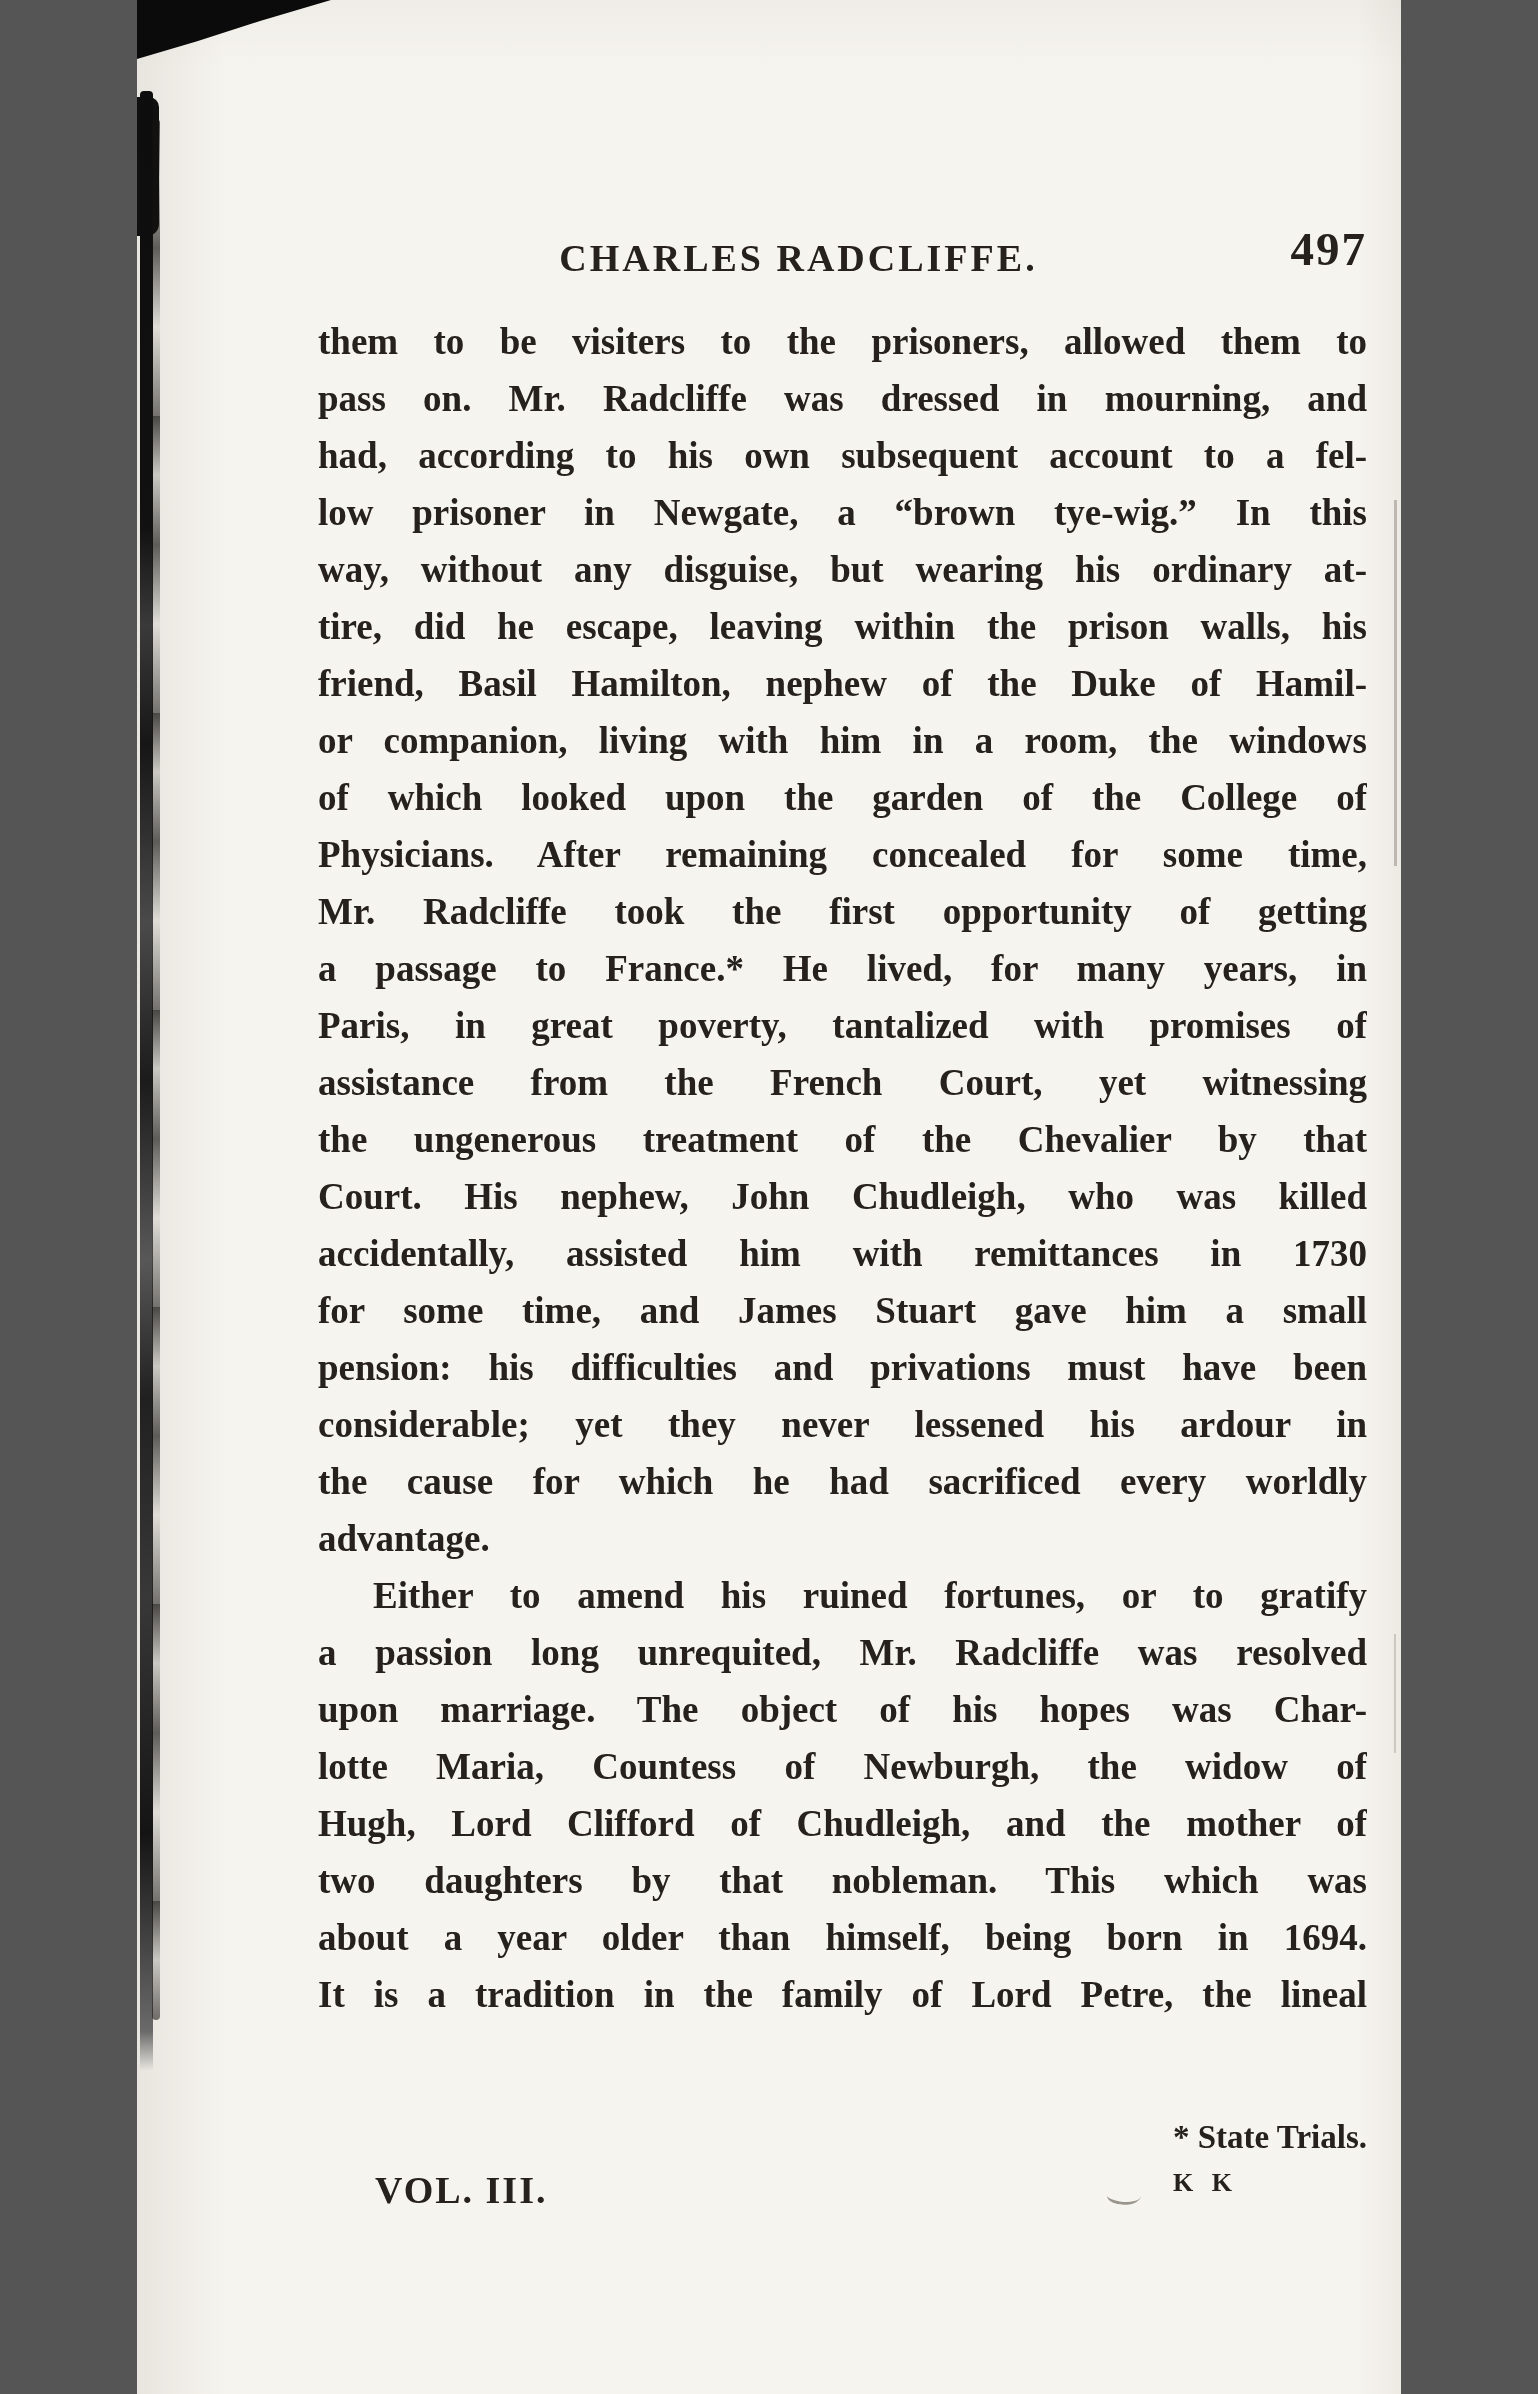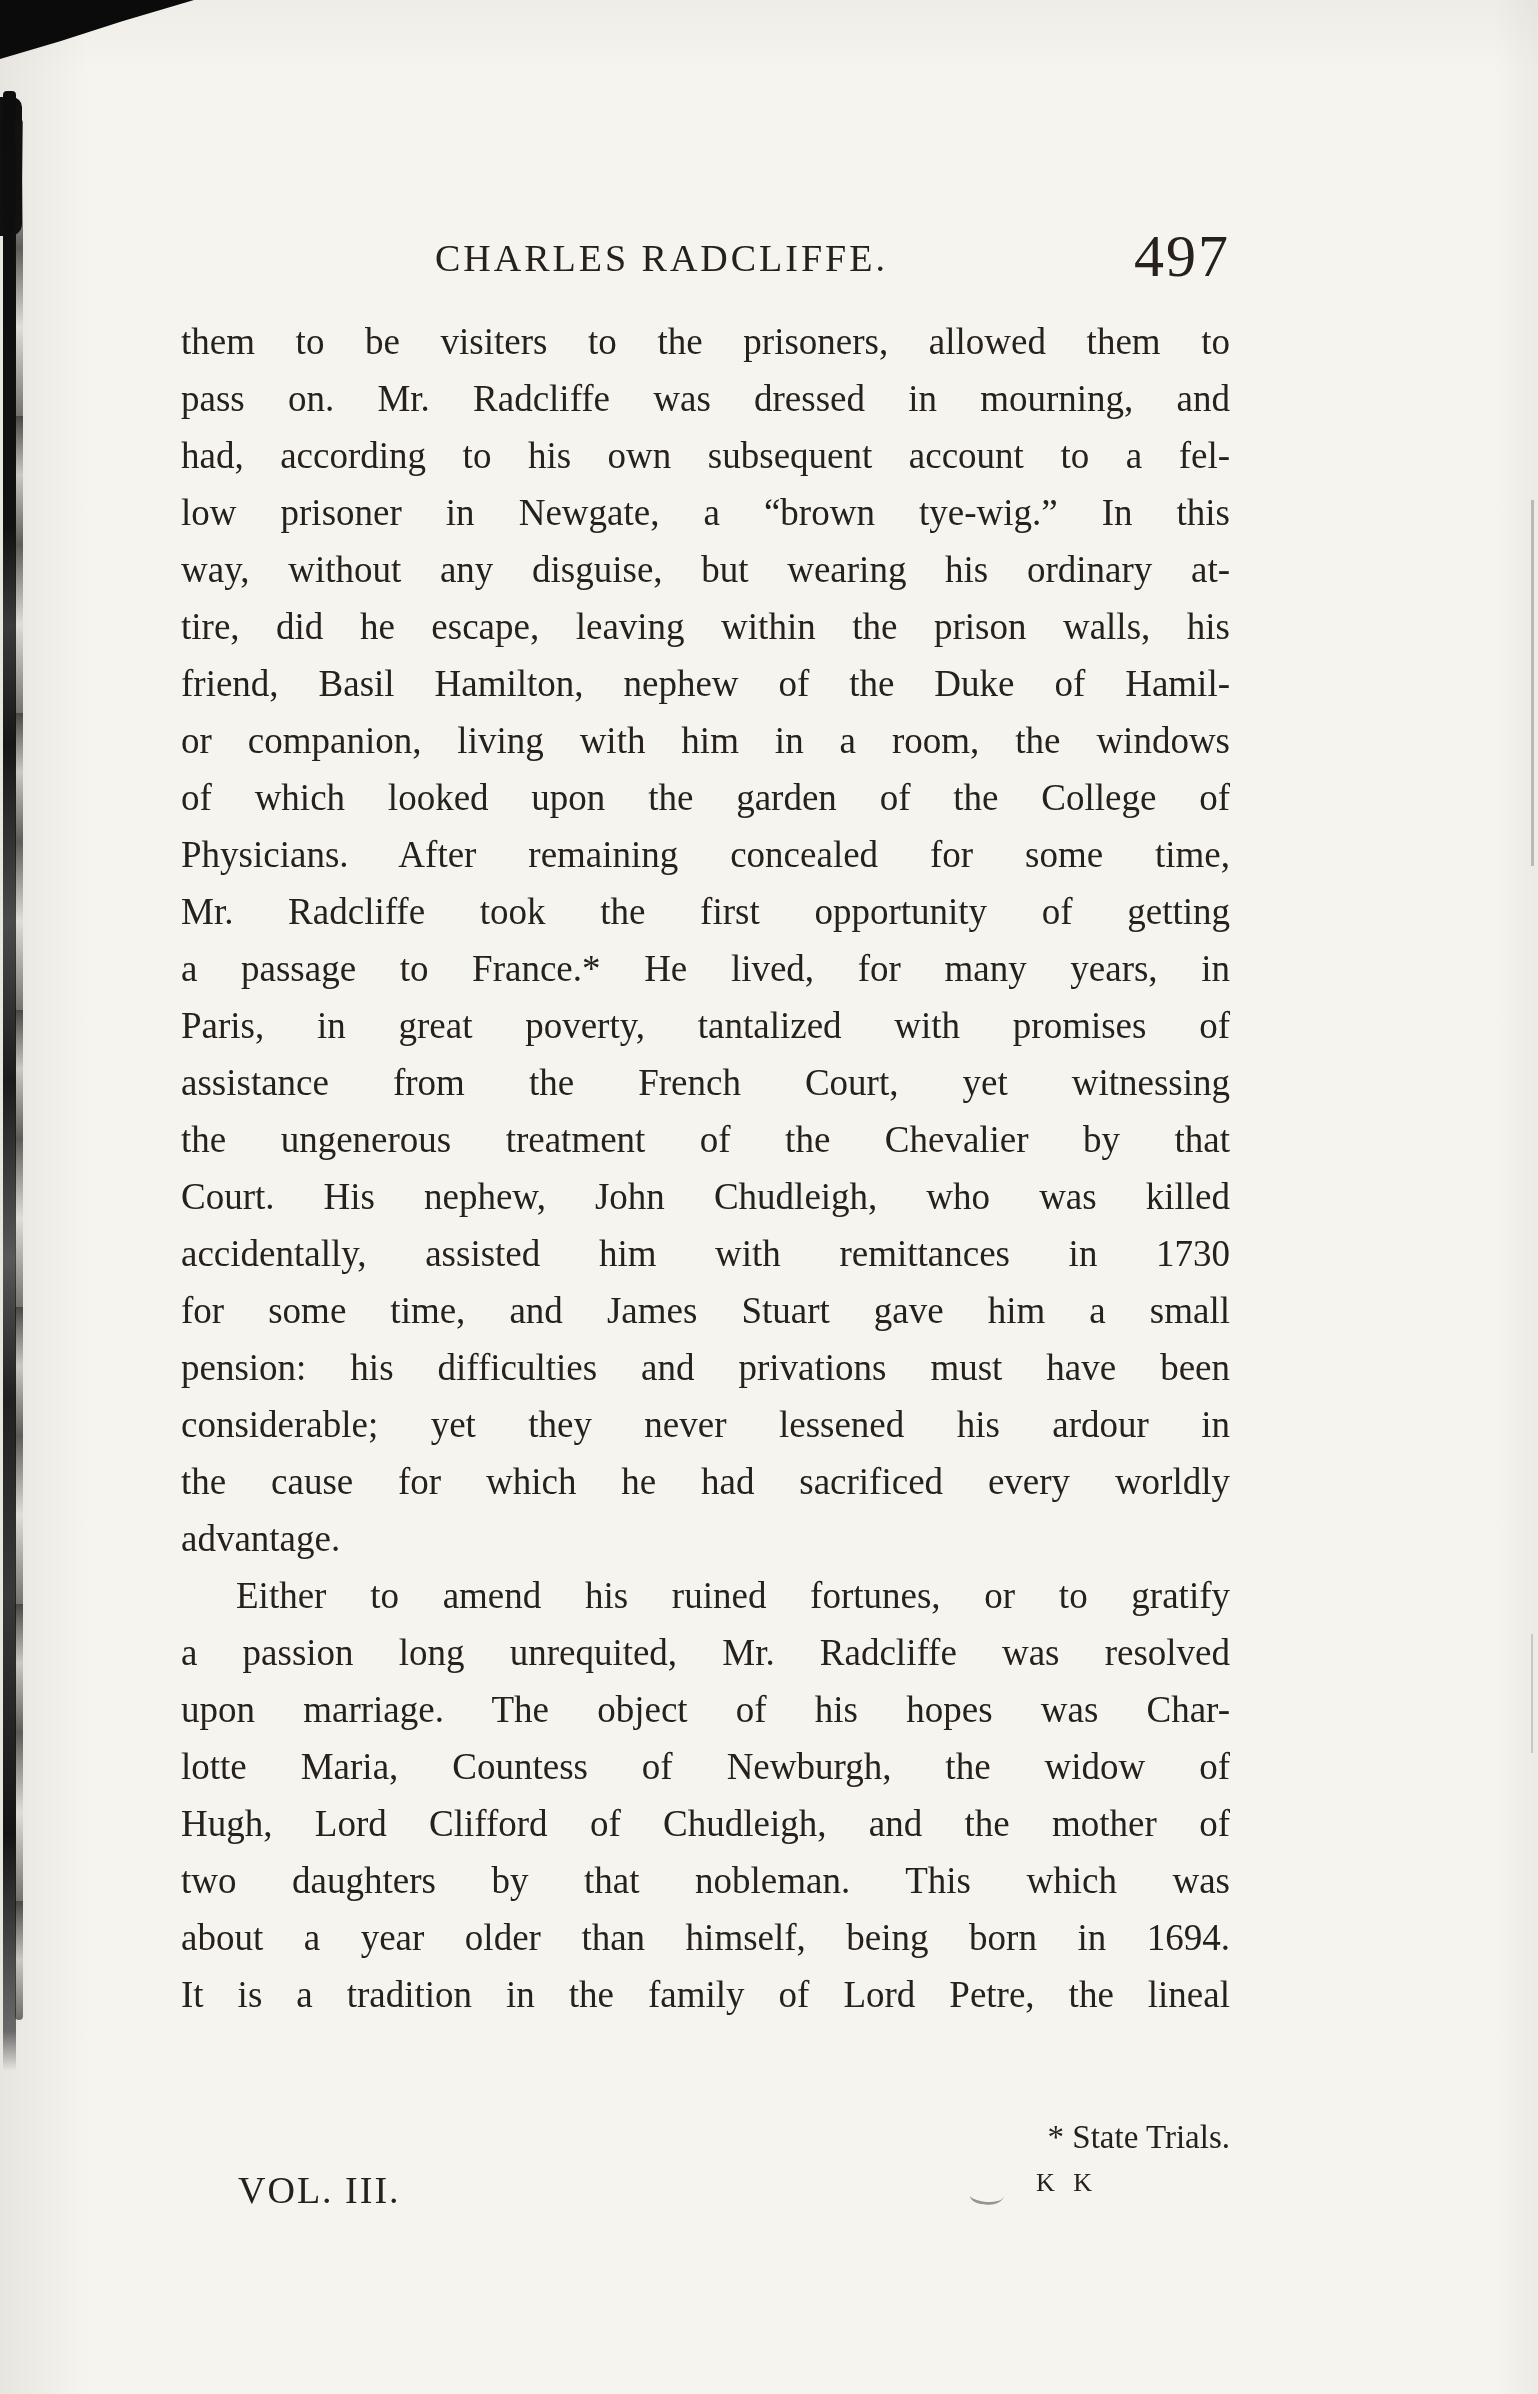--- a/index.html
+++ b/index.html
@@ -2,31 +2,32 @@
 <html><head>
 <meta charset="utf-8">
 <style>
   html, body {
     margin: 0;
     padding: 0;
     background: #555;
   }
   .page {
     position: relative;
-    width: 1538px;
+    width: 1264px;
     height: 2395px;
     margin: 0 auto;
     overflow: hidden;
     background:
       linear-gradient(90deg, rgba(60,55,45,0.08), rgba(60,55,45,0) 89px),
       linear-gradient(270deg, rgba(60,55,45,0.05), rgba(60,55,45,0) 45px),
       linear-gradient(180deg, rgba(60,55,45,0.04), rgba(60,55,45,0) 69px),
       #f6f4ee;
     font-family: "Liberation Serif", "DejaVu Serif", serif;
     color: #26211c;
+    font-weight: bold;
   }
 
   
   .corner-blot {
     position: absolute;
     top: 0; left: 0;
     width: 194px; height: 59px;
     background: #0b0b0b;
     clip-path: polygon(0 0, 100% 0, 63% 36%, 31% 70%, 0 100%);
   }
@@ -88,21 +89,21 @@
     position: absolute;
     left: 45.8%; top: 236px;
     transform: translateX(-50%);
     font-size: 38px;
     letter-spacing: 3px;
     white-space: nowrap;
   }
   .page-number {
     position: absolute;
     right: 0; top: 222px;
-    font-size: 60px;
+    font-size: 47px;
     letter-spacing: 2px;
   }
 
   
   .body-text {
     position: absolute;
     left: 181px; top: 313px;
     width: 1049px;
     font-size: 37px;
     line-height: 57px;

